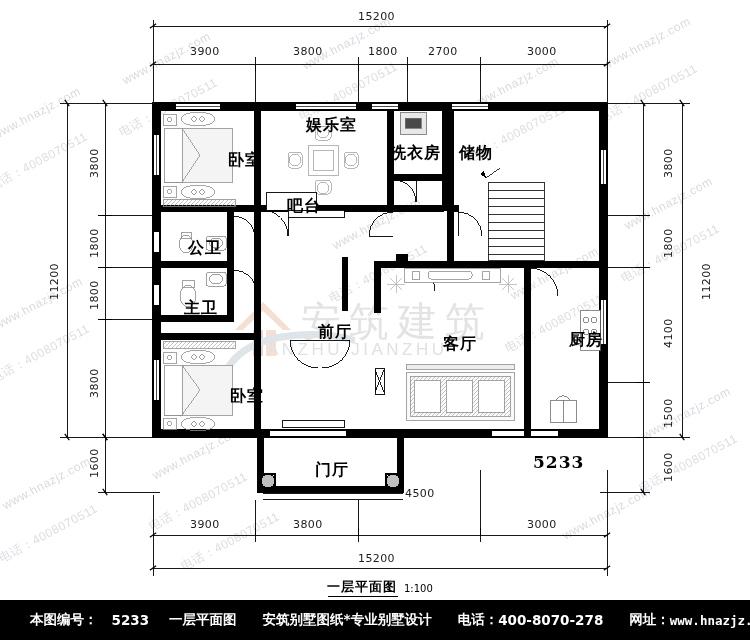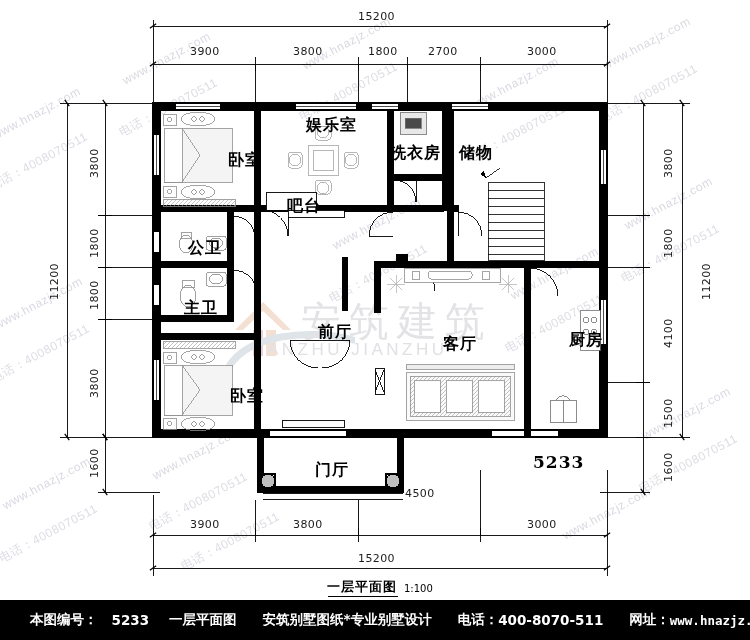--- a/index.html
+++ b/index.html
@@ -535,19 +535,19 @@
   <div class="title-cn" style="left:327px; top:578px;">一层平面图</div>
   <div class="title-scale" style="left:404px; top:583px;">1:100</div>
 
   <div class="footer">
     <div class="footer-inner">
       <span class="f-gap-s">本图编号：</span>
       <span class="f-gap-m">5233</span>
       <span class="f-gap-l">一层平面图</span>
       <span class="f-gap-l">安筑别墅图纸*专业别墅设计</span>
       <span class="f-tel">电话：</span>
-      <span class="f-tel f-gap-l">400-8070-511</span>
+      <span class="f-tel f-gap-l">400-8070-278</span>
       <span>网址：</span>
       <span class="f-url">www.hnazjz.com</span>
     </div>
   </div>
 
 </div>
 
 </body></html>

